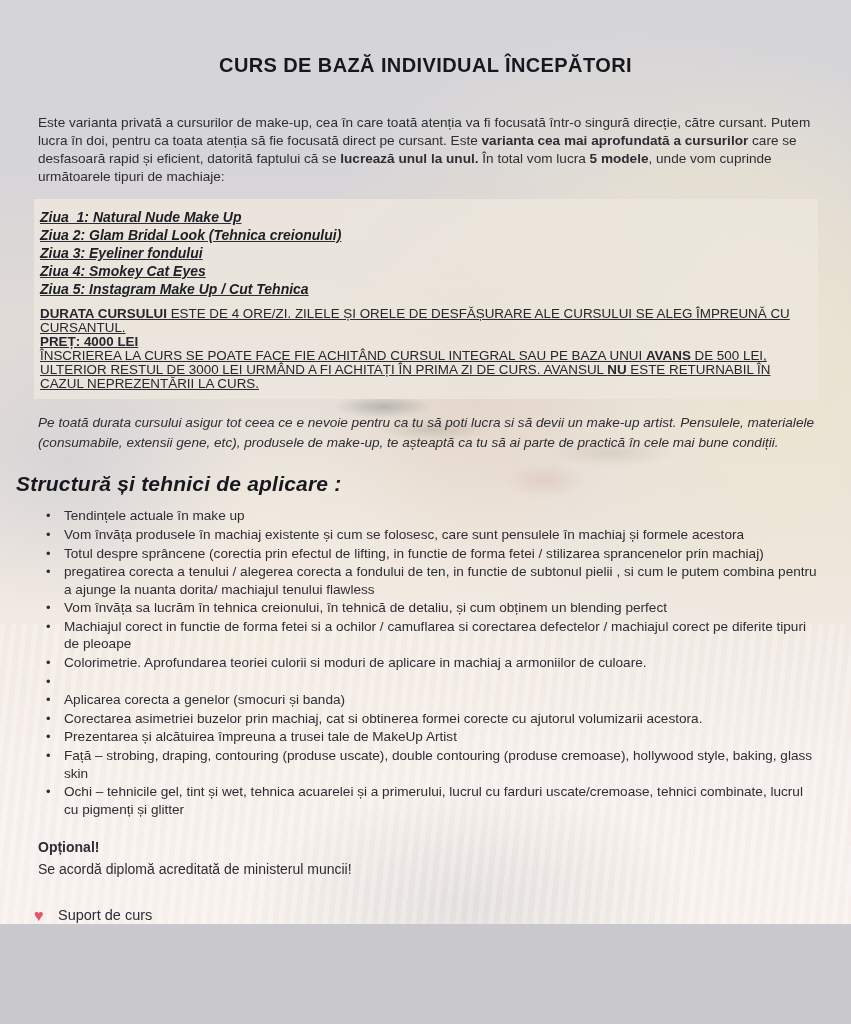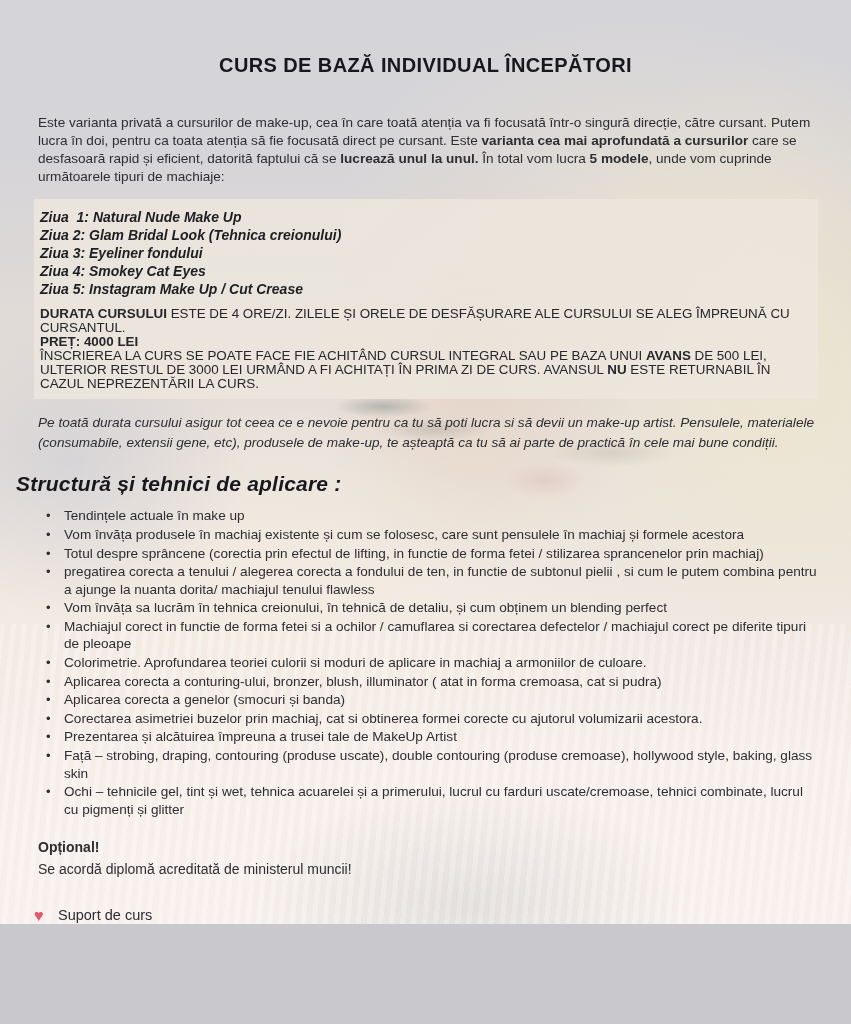--- a/index.html
+++ b/index.html
@@ -39,20 +39,21 @@
   }
   .intro{
     margin:37px 36px 0 38px;
     font-size:13.6px;line-height:1.33;
   }
   .rich .b{font-weight:700;}
   .info-box{
     margin:13px 33px 0 34px;
     padding:9px 14px 8px 6px;
     background:rgba(236,230,221,0.88);
+    text-decoration:underline;
   }
   .day{
     font-size:14px;font-weight:700;font-style:italic;
     line-height:18px;color:#1d1d24;white-space:pre-wrap;
   }
   .pricing{margin-top:9px;font-size:13.4px;line-height:14px;color:#26262c;}
   .pricing p{margin:0;}
   .price-line{font-weight:700;}
   .note{
     margin:14px 36px 0 38px;
@@ -87,21 +88,21 @@
     <h1 class="title">CURS DE BAZĂ INDIVIDUAL ÎNCEPĂTORI</h1>
 
     <p class="intro rich"><span>Este varianta privată a cursurilor de make-up, cea în care toată atenția va fi focusată într-o singură direcție, către cursant. Putem lucra în doi, pentru ca toata atenția să fie focusată direct pe cursant. Este </span><span class="b">varianta cea mai aprofundată a cursurilor</span><span> care se desfasoară rapid și eficient, datorită faptului că se </span><span class="b">lucrează unul la unul.</span><span> În total vom lucra </span><span class="b">5 modele</span><span>, unde vom cuprinde următoarele tipuri de machiaje:</span></p>
 
     <div class="info-box">
       <div class="days">
           <div class="day">Ziua  1: Natural Nude Make Up</div>
           <div class="day">Ziua 2: Glam Bridal Look (Tehnica creionului)</div>
           <div class="day">Ziua 3: Eyeliner fondului</div>
           <div class="day">Ziua 4: Smokey Cat Eyes</div>
-          <div class="day">Ziua 5: Instagram Make Up / Cut Crease</div>
+          <div class="day">Ziua 5: Instagram Make Up / Cut Tehnica</div>
         </div>
       <div class="pricing">
         <p class="rich"><span class="b">DURATA CURSULUI</span><span> ESTE DE 4 ORE/ZI. ZILELE ȘI ORELE DE DESFĂȘURARE ALE CURSULUI SE ALEG ÎMPREUNĂ CU CURSANTUL.</span></p>
         <p class="price-line">PREȚ: 4000 LEI</p>
         <p class="rich"><span>ÎNSCRIEREA LA CURS SE POATE FACE FIE ACHITÂND CURSUL INTEGRAL SAU PE BAZA UNUI </span><span class="b">AVANS</span><span> DE 500 LEI, ULTERIOR RESTUL DE 3000 LEI URMÂND A FI ACHITAȚI ÎN PRIMA ZI DE CURS. AVANSUL </span><span class="b">NU</span><span> ESTE RETURNABIL ÎN CAZUL NEPREZENTĂRII LA CURS.</span></p>
       </div>
     </div>
 
     <p class="note">Pe toată durata cursului asigur tot ceea ce e nevoie pentru ca tu să poti lucra si să devii un make-up artist. Pensulele, materialele (consumabile, extensii gene, etc), produsele de make-up, te așteaptă ca tu să ai parte de practică în cele mai bune condiții.</p>
 
@@ -131,21 +132,20 @@
         <li>
           <span class="dot">•</span>
           <span class="txt">Machiajul corect in functie de forma fetei si a ochilor / camuflarea si corectarea defectelor / machiajul corect pe diferite tipuri de pleoape</span>
         </li>
         <li>
           <span class="dot">•</span>
           <span class="txt">Colorimetrie. Aprofundarea teoriei culorii si moduri de aplicare in machiaj a armoniilor de culoare.</span>
         </li>
         <li>
           <span class="dot">•</span>
-          <span class="txt">Aplicarea corecta a conturing-ului, bronzer, blush, illuminator ( atat in forma cremoasa, cat si pudra)</span>
         </li>
         <li>
           <span class="dot">•</span>
           <span class="txt">Aplicarea corecta a genelor (smocuri și banda)</span>
         </li>
         <li>
           <span class="dot">•</span>
           <span class="txt">Corectarea asimetriei buzelor prin machiaj, cat si obtinerea formei corecte cu ajutorul volumizarii acestora.</span>
         </li>
         <li>

